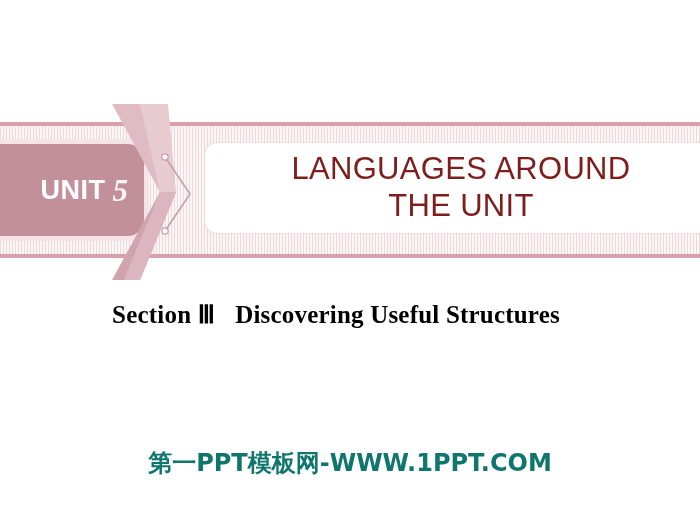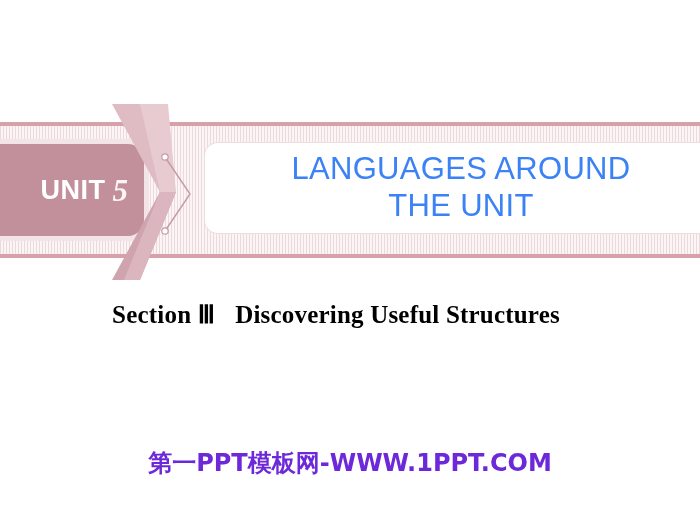--- a/index.html
+++ b/index.html
@@ -102,21 +102,21 @@
     height: 90px;
     background: #ffffff;
     border-radius: 13px;
     box-shadow: 0 0 0 1px #f0dde1;
     display: flex;
     flex-direction: column;
     align-items: center;
     justify-content: center;
   }
   .title-line {
-    color: #3b82f6;
+    color: #7f1d1d;
     font-family: "Liberation Sans", sans-serif;
     font-weight: normal;
     font-size: 31px;
     line-height: 1.18;
     letter-spacing: 0.3px;
     white-space: nowrap;
   }
 
   
   .section-heading {
@@ -134,21 +134,21 @@
   }
   .section-gap { display: inline-block; width: 20px; }
 
   
   .footer-watermark {
     position: absolute;
     left: 0;
     top: 447px;
     width: 700px;
     text-align: center;
-    color: #6d28d9;
+    color: #0f766e;
     font-family: "DejaVu Sans", sans-serif;
     font-weight: bold;
     font-size: 24px;
     letter-spacing: 0px;
     white-space: nowrap;
   }
 </style>
 </head>
 <body>
 

